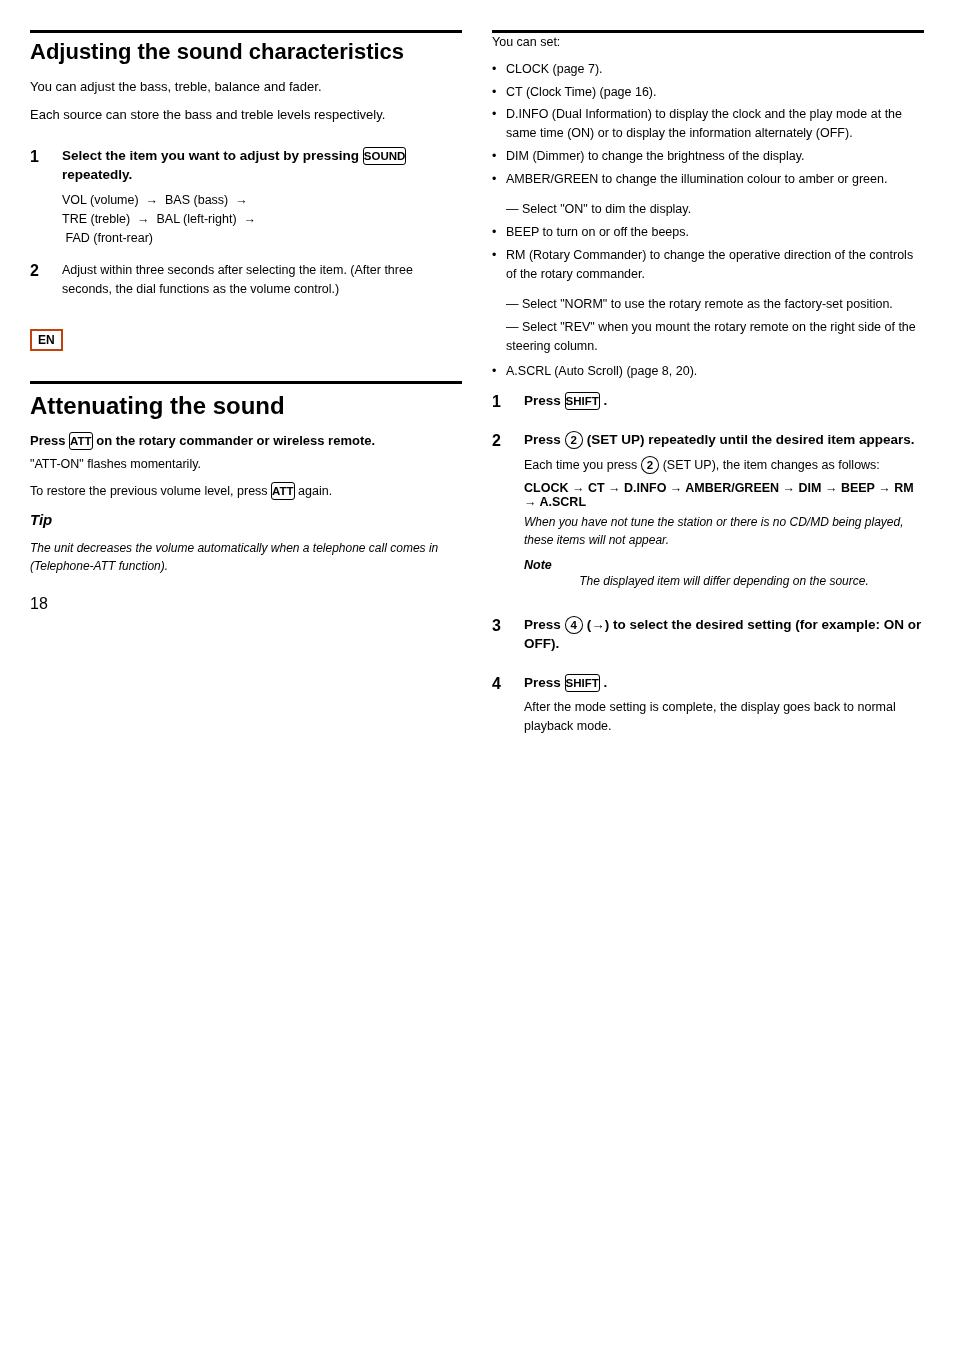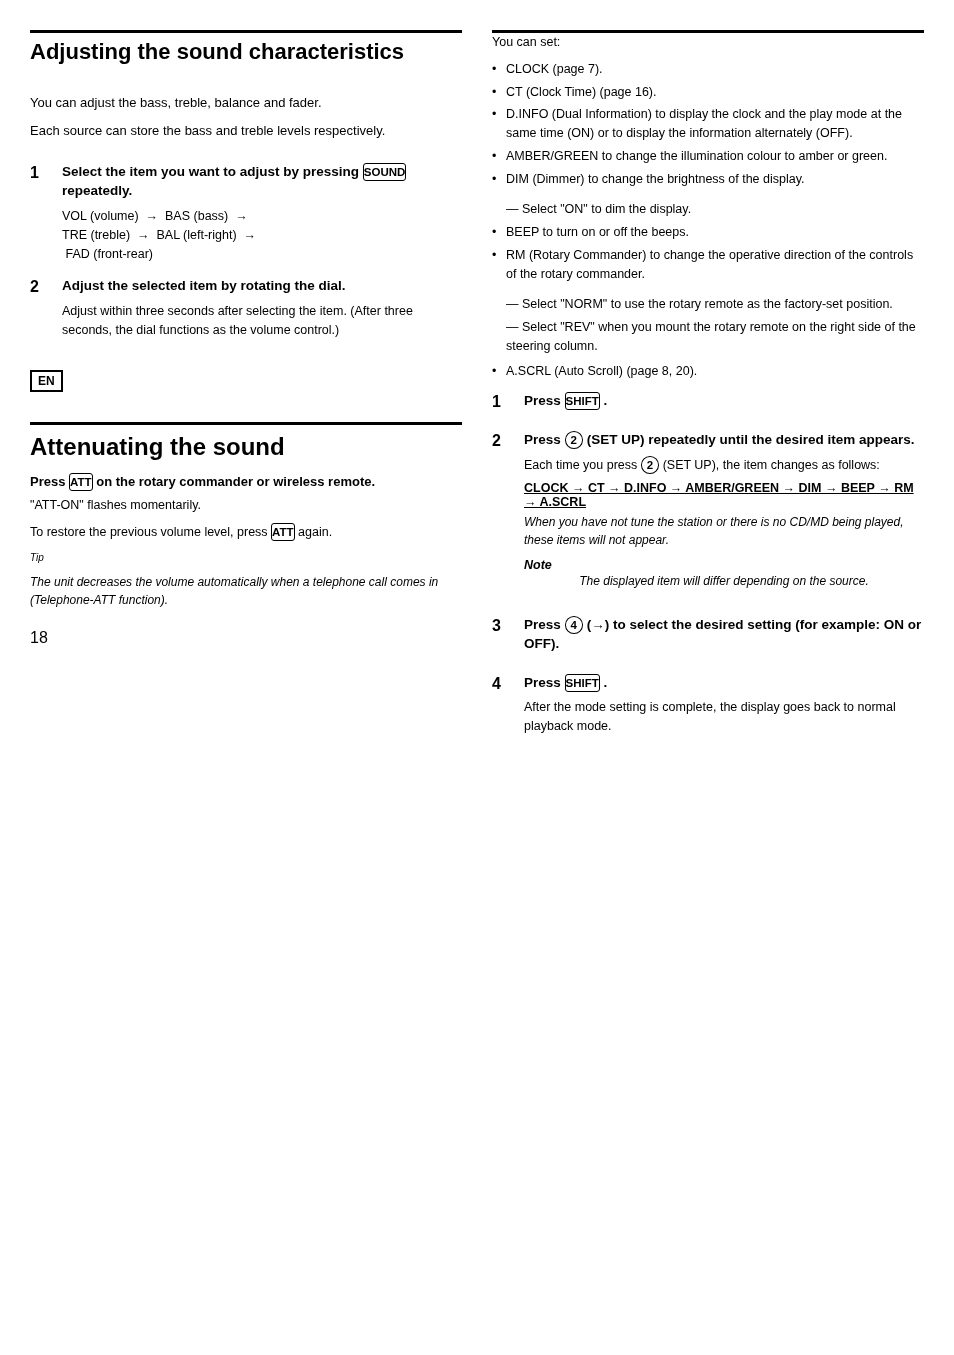--- a/index.html
+++ b/index.html
@@ -32,21 +32,21 @@
       min-width: 0;
     }
     .section-divider {
       border-top: 3px solid #000;
       margin-bottom: 0;
     }
     h1 {
       font-size: 22px;
       font-weight: bold;
       line-height: 1.2;
-      margin-bottom: 28px;
+      margin-bottom: 12px;
       margin-top: 6px;
     }
     h2 {
       font-size: 22px;
       font-weight: bold;
       line-height: 1.2;
       margin-bottom: 12px;
       margin-top: 6px;
     }
     p {
@@ -103,32 +103,32 @@
       font-size: 13px;
       line-height: 1.5;
       margin-bottom: 5px;
     }
     .att-body {
       font-size: 12.5px;
       line-height: 1.5;
       margin-bottom: 8px;
     }
     .tip-label {
-      font-weight: normal;
-      font-style: italic;
-      font-size: 10px;
+      font-weight: bold;
+      font-style: italic;
+      font-size: 15px;
     }
     .tip-text {
       font-style: italic;
       font-size: 12px;
       line-height: 1.5;
     }
     .en-badge {
       display: inline-block;
-      border: 2px solid #000000;
+      border: 2px solid #c2410c;
       padding: 2px 6px;
       font-weight: bold;
       font-size: 12px;
       margin-bottom: 10px;
     }
     .bullet-list {
       list-style: none;
       padding-left: 0;
       margin-bottom: 12px;
     }
@@ -213,21 +213,20 @@
             TRE (treble) &nbsp;→&nbsp; BAL (left-right) &nbsp;→<br>
             &nbsp;FAD (front-rear)
           </div>
         </div>
       </div>
 
       
       <div class="step">
         <div class="step-num">2</div>
         <div class="step-content">
-          <div class="step-title">Adjust the selected item by rotating the dial.</div>
           <div class="step-body">Adjust within three seconds after selecting the item. (After three seconds, the dial functions as the volume control.)</div>
         </div>
       </div>
 
       
       <div style="margin-top: 30px;">
         <div style="margin-bottom: 8px;">
           <span class="en-badge">EN</span>
         </div>
         <div class="section-mid-rule"></div>
@@ -257,22 +256,22 @@
 
     <div class="right-col">
       <div class="section-divider"></div>
 
       <p class="right-intro">You can set:</p>
 
       <ul class="bullet-list">
         <li>CLOCK (page 7).</li>
         <li>CT (Clock Time) (page 16).</li>
         <li>D.INFO (Dual Information) to display the clock and the play mode at the same time (ON) or to display the information alternately (OFF).</li>
+        <li>DIM (Dimmer) to change the brightness of the display.</li>
         <li>AMBER/GREEN to change the illumination colour to amber or green.</li>
-        <li>DIM (Dimmer) to change the brightness of the display.</li>
       </ul>
       <div class="indent-note">— Select "ON" to dim the display.</div>
 
       <ul class="bullet-list">
         <li>BEEP to turn on or off the beeps.</li>
         <li>RM (Rotary Commander) to change the operative direction of the controls of the rotary commander.</li>
       </ul>
       <div class="indent-note">— Select "NORM" to use the rotary remote as the factory-set position.</div>
       <div class="indent-note" style="margin-bottom: 6px;">— Select "REV" when you mount the rotary remote on the right side of the steering column.</div>
 
@@ -297,21 +296,21 @@
           <div class="step-title">
             <span>Press</span>
             <span class="inline-btn" style="border-radius: 50%; padding: 0 5px;">2</span>
             <span>(SET UP) repeatedly until the desired item appears.</span>
           </div>
           <div class="step-body">
             <span>Each time you press</span>
             <span class="inline-btn" style="border-radius: 50%; padding: 0 5px;">2</span>
             <span>(SET UP), the item changes as follows:</span>
           </div>
-          <div class="changes-line" style="margin-top: 6px; margin-bottom: 4px; text-decoration: underline;">CLOCK → CT → D.INFO  → AMBER/GREEN → DIM  → BEEP → RM → A.SCRL</div>
+          <div class="changes-line" style="margin-top: 6px; margin-bottom: 4px;">CLOCK → CT → D.INFO  → AMBER/GREEN → DIM  → BEEP → RM → A.SCRL</div>
           <div class="italic-note">When you have not tune the station or there is no CD/MD being played, these items will not appear.</div>
           <div>
             <span class="note-label">Note</span>
           </div>
           <div class="note-text">The displayed item will differ depending on the source.</div>
         </div>
       </div>
 
       <div class="step">
         <div class="step-num">3</div>

